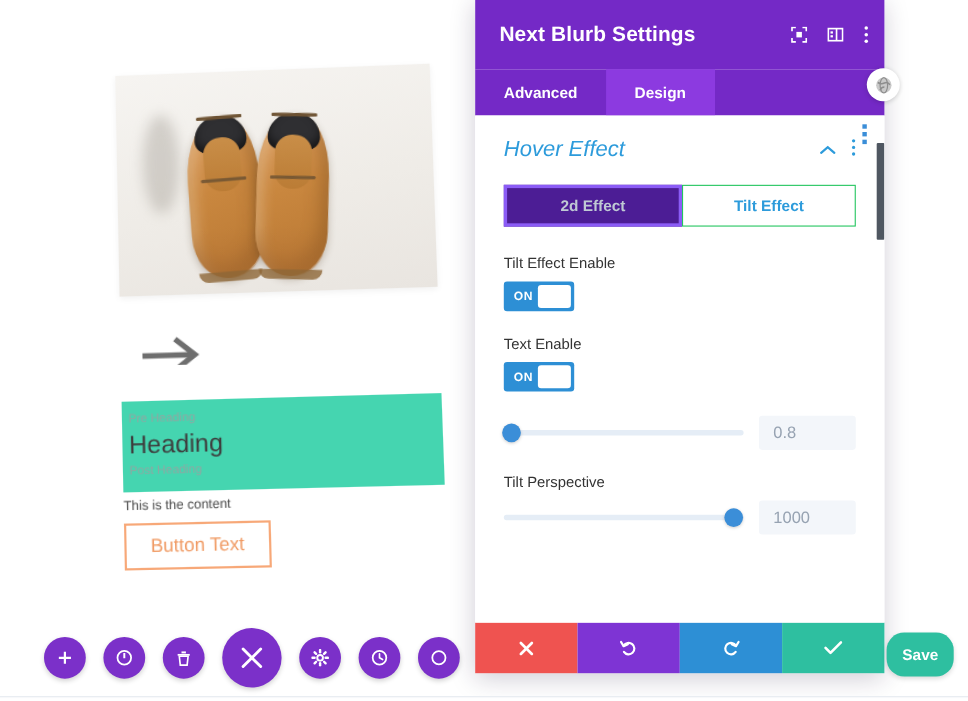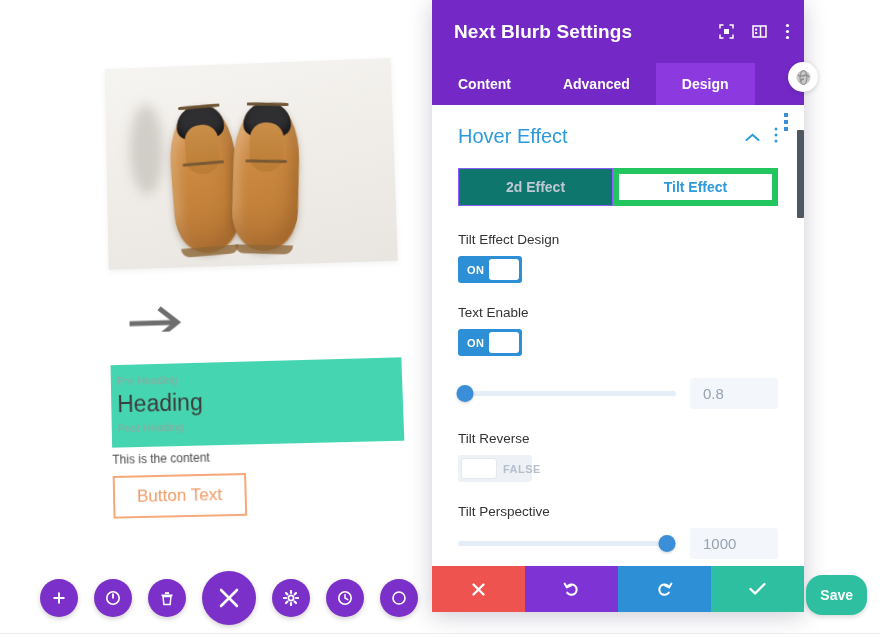--- a/index.html
+++ b/index.html
@@ -131,30 +131,30 @@
   .tab.active { background: #8c3ae0; }
 
   .modal-body {
     flex: 1; position: relative; overflow: hidden;
     background: #fff; padding: 20px 26px 10px 26px;
   }
 
   .section-head {
     display: flex; align-items: center; margin-bottom: 20px;
   }
-  .section-title { font-size: 20px; color: #2d9bdb; flex: 1; font-weight: 400; }
+  .section-title { font-size: 20px; color: #2d9bdb; flex: 1; font-weight: 400; font-style: italic; }
   .section-icons { display: flex; align-items: center; gap: 14px; }
 
   .seg-group { display: flex; margin-bottom: 26px; }
   .seg {
     flex: 1; height: 38px; display: flex; align-items: center; justify-content: center;
     font-size: 14px; font-weight: bold;
   }
-  .seg.inactive { background: #0f766e; color: #bfc9d4; border: 1px solid #8b5cf6; }
-  .seg.active   { background: #ffffff; color: #2d9bdb; border: 6px solid #22c55e; }
+  .seg.inactive { background: #4c1d95; color: #bfc9d4; border: 3px solid #8b5cf6; }
+  .seg.active   { background: #ffffff; color: #2d9bdb; border: 1px solid #22c55e; }
 
   .field { margin-bottom: 22px; }
   .field-label { font-size: 13.5px; color: #333; margin-bottom: 9px; }
 
   .toggle {
     width: 64px; height: 27px; border-radius: 3px; position: relative;
     display: flex; align-items: center;
   }
   .toggle.on { background: #2d8fd5; }
   .toggle.on .tg-text {
@@ -359,21 +359,20 @@
           <svg width="5" height="17" viewBox="0 0 5 17">
             <circle cx="2.5" cy="2.5" r="1.6" fill="#fff"></circle>
             <circle cx="2.5" cy="8.5" r="1.6" fill="#fff"></circle>
             <circle cx="2.5" cy="14.5" r="1.6" fill="#fff"></circle>
           </svg>
         </span>
       </div>
     </div>
 
     <div class="tabs">
-      <div class="tab">Content</div>
       <div class="tab">Advanced</div>
       <div class="tab active">Design</div>
     </div>
 
     <div class="modal-body">
 
       <div class="scroll-dots">
         <i></i>
           <i></i>
           <i></i>
@@ -397,21 +396,21 @@
           </span>
         </div>
       </div>
 
       <div class="seg-group">
         <div class="seg inactive">2d Effect</div>
         <div class="seg active">Tilt Effect</div>
       </div>
 
       <div class="field">
-        <div class="field-label">Tilt Effect Design</div>
+        <div class="field-label">Tilt Effect Enable</div>
         <div class="toggle on">
           <span class="tg-text">ON</span>
           <span class="tg-knob"></span>
         </div>
       </div>
 
       <div class="field">
         <div class="field-label">Text Enable</div>
         <div class="toggle on">
           <span class="tg-text">ON</span>
@@ -422,27 +421,20 @@
       <div class="field">
         <div class="slider-row">
           <div class="slider">
             <div class="slider-track"></div>
             <div class="slider-knob" id="knob-glare" style="left: 3%;"></div>
           </div>
           <div class="slider-value">0.8</div>
         </div>
       </div>
 
-      <div class="field">
-        <div class="field-label">Tilt Reverse</div>
-        <div class="toggle off">
-          <span class="tg-knob"></span>
-          <span class="tg-text">FALSE</span>
-        </div>
-      </div>
 
       <div class="field">
         <div class="field-label">Tilt Perspective</div>
         <div class="slider-row">
           <div class="slider">
             <div class="slider-track"></div>
             <div class="slider-knob" id="knob-persp" style="left: 96%;"></div>
           </div>
           <div class="slider-value">1000</div>
         </div>

